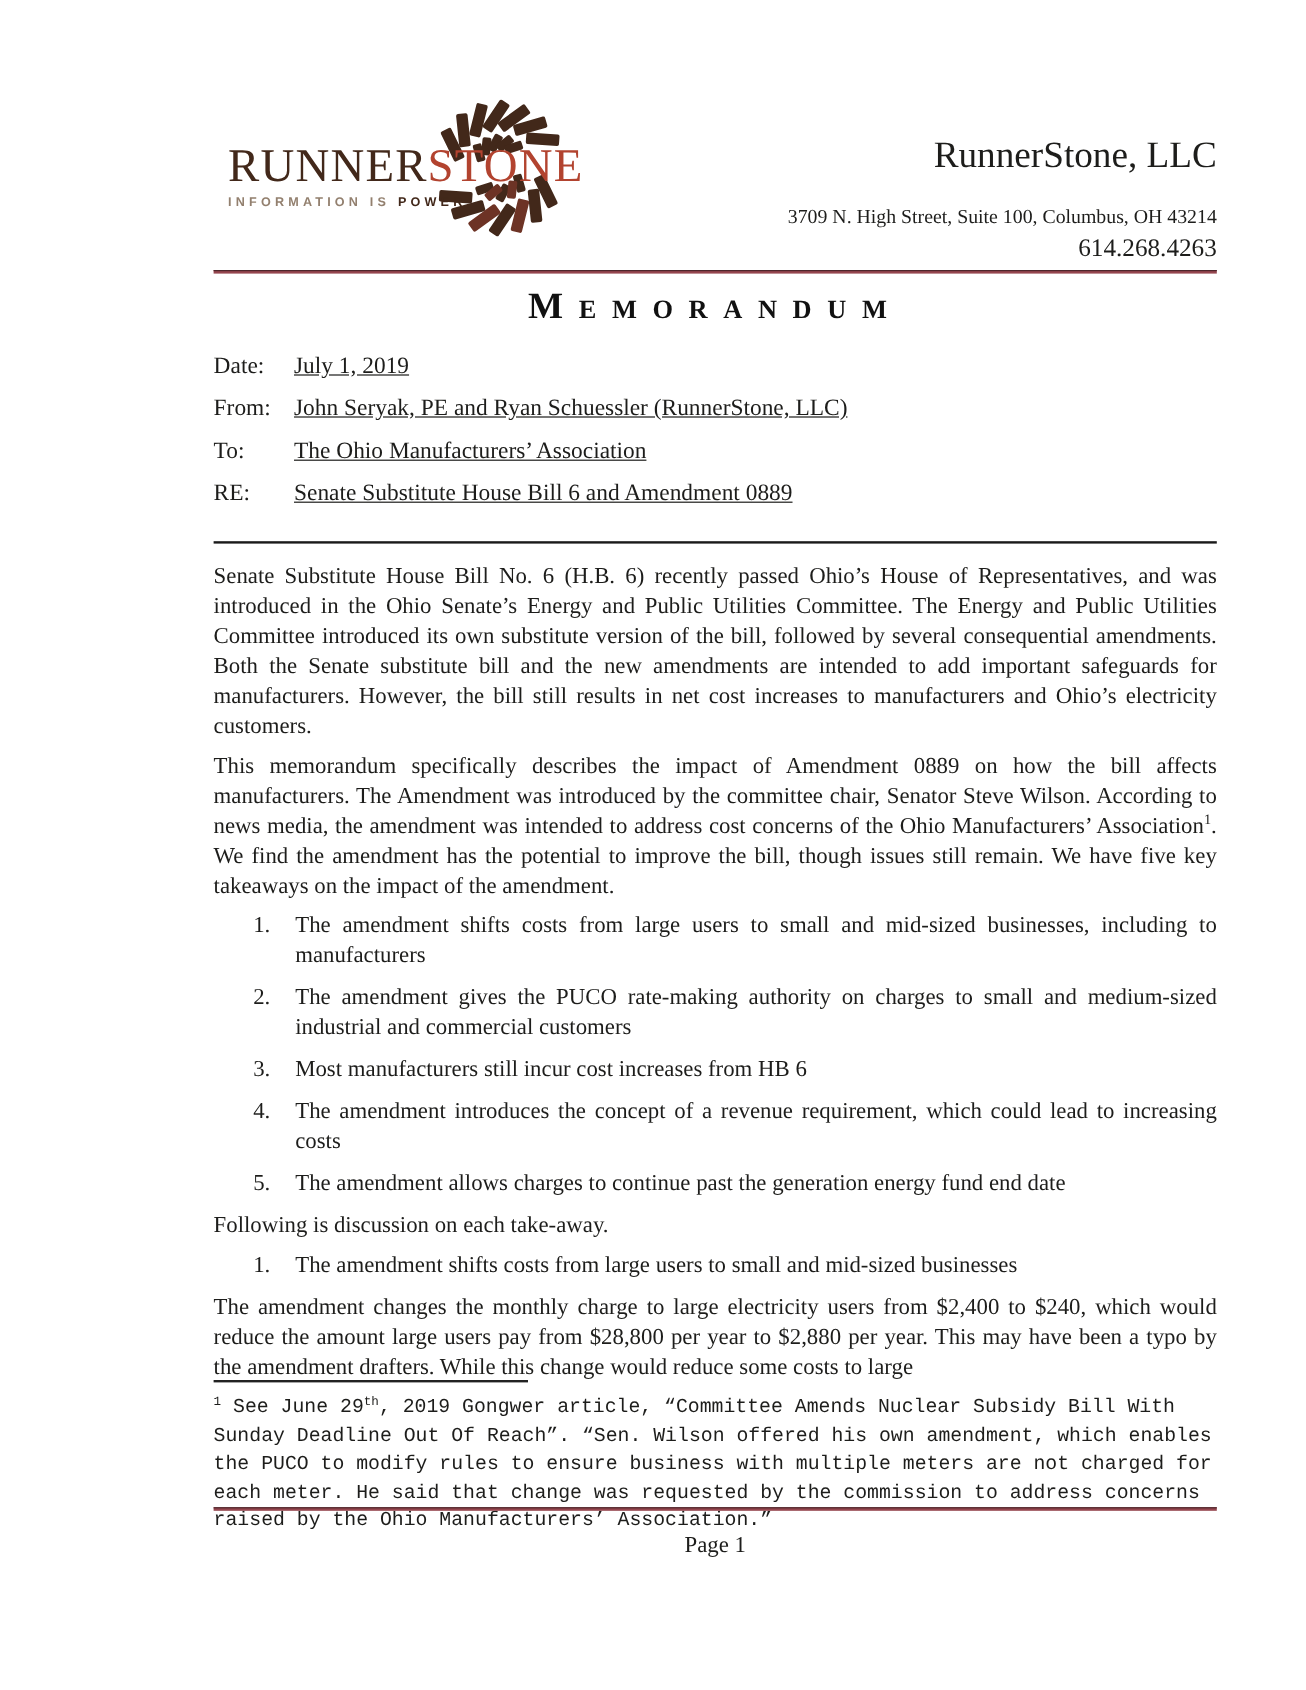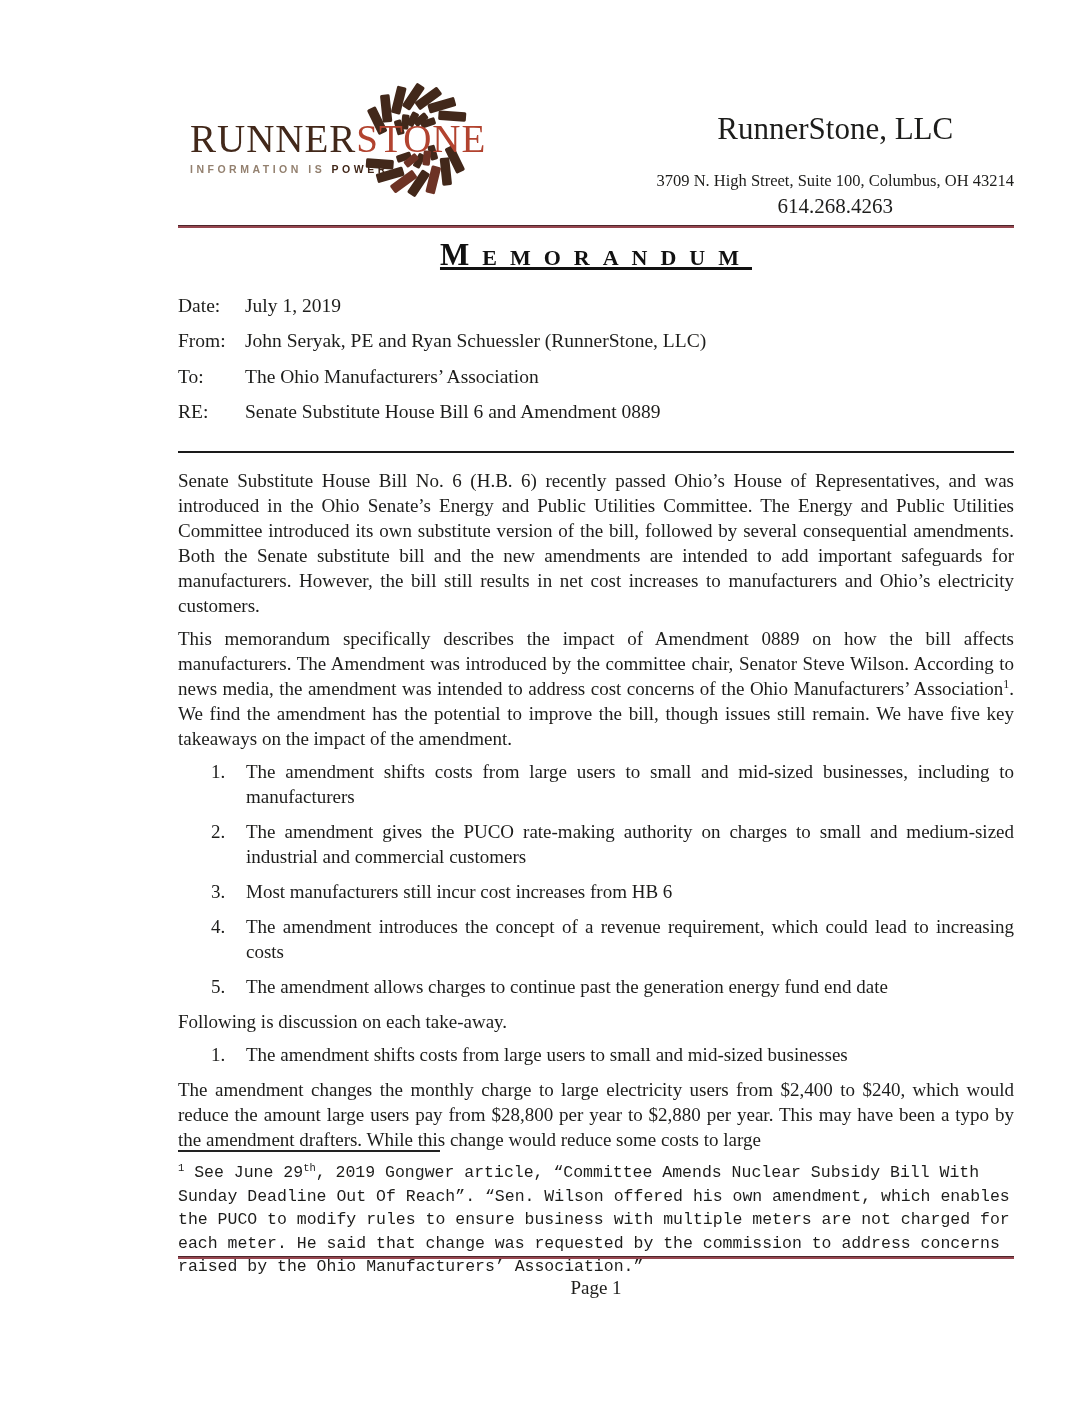--- a/index.html
+++ b/index.html
@@ -36,46 +36,45 @@
   }
   .logo-runner{color:var(--brand-brown);}
   .logo-stone{color:var(--brand-red);}
   .logo-tagline{
     position:relative;z-index:2;margin-top:2px;
     font-family:"Liberation Sans","DejaVu Sans",sans-serif;
     font-size:10.5px;letter-spacing:3.5px;color:#93806f;font-weight:bold;
     white-space:nowrap;
   }
   .tagline-power{color:var(--brand-brown);}
-  .letterhead-right{text-align:center;padding-top:22px;}
+  .letterhead-right{text-align:right;padding-top:22px;}
   .company-name{font-size:31px;line-height:1.1;}
   .company-address{font-size:16.5px;margin-top:24px;line-height:1.35;}
   .company-phone{font-size:21px;line-height:1.35;}
 
   
   .rule{border:0;}
   .rule.maroon{
     height:3px;background:var(--accent-maroon);
     border-top:1.5px solid #4d262b;
   }
   .rule.black{height:2.5px;background:#1a1a1a;}
   .head-rule{margin-top:11px;}
 
   
   .memo-title{
     text-align:center;margin-top:9px;
     font-size:31px;font-weight:bold;
     font-variant:small-caps;letter-spacing:13px;
     color:#111;
-    text-decoration:underline;
   }
   .memo-fields{margin-top:22px;font-size:19.5px;}
   .field-row{display:flex;margin-bottom:13px;line-height:1.15;}
   .field-label{width:67px;flex:none;}
-  .field-value{flex:1;}
+  .field-value{flex:1;text-decoration:underline;}
   .body-rule{margin-top:27px;}
 
   
   .memo-body{margin-top:15px;font-size:19px;line-height:25px;text-align:justify;}
   .memo-body p{margin-bottom:8px;}
   .memo-body p:last-child{margin-bottom:0;}
   sup{font-size:12px;line-height:0;}
   .list-item{display:flex;margin:0 0 10px 33px;}
   .li-num{width:35px;flex:none;}
   .li-text{flex:1;text-align:justify;}

